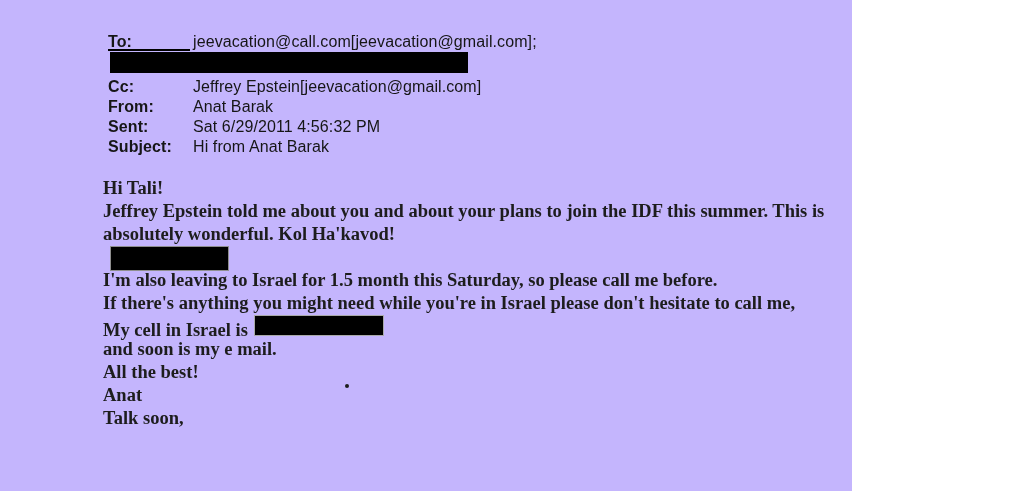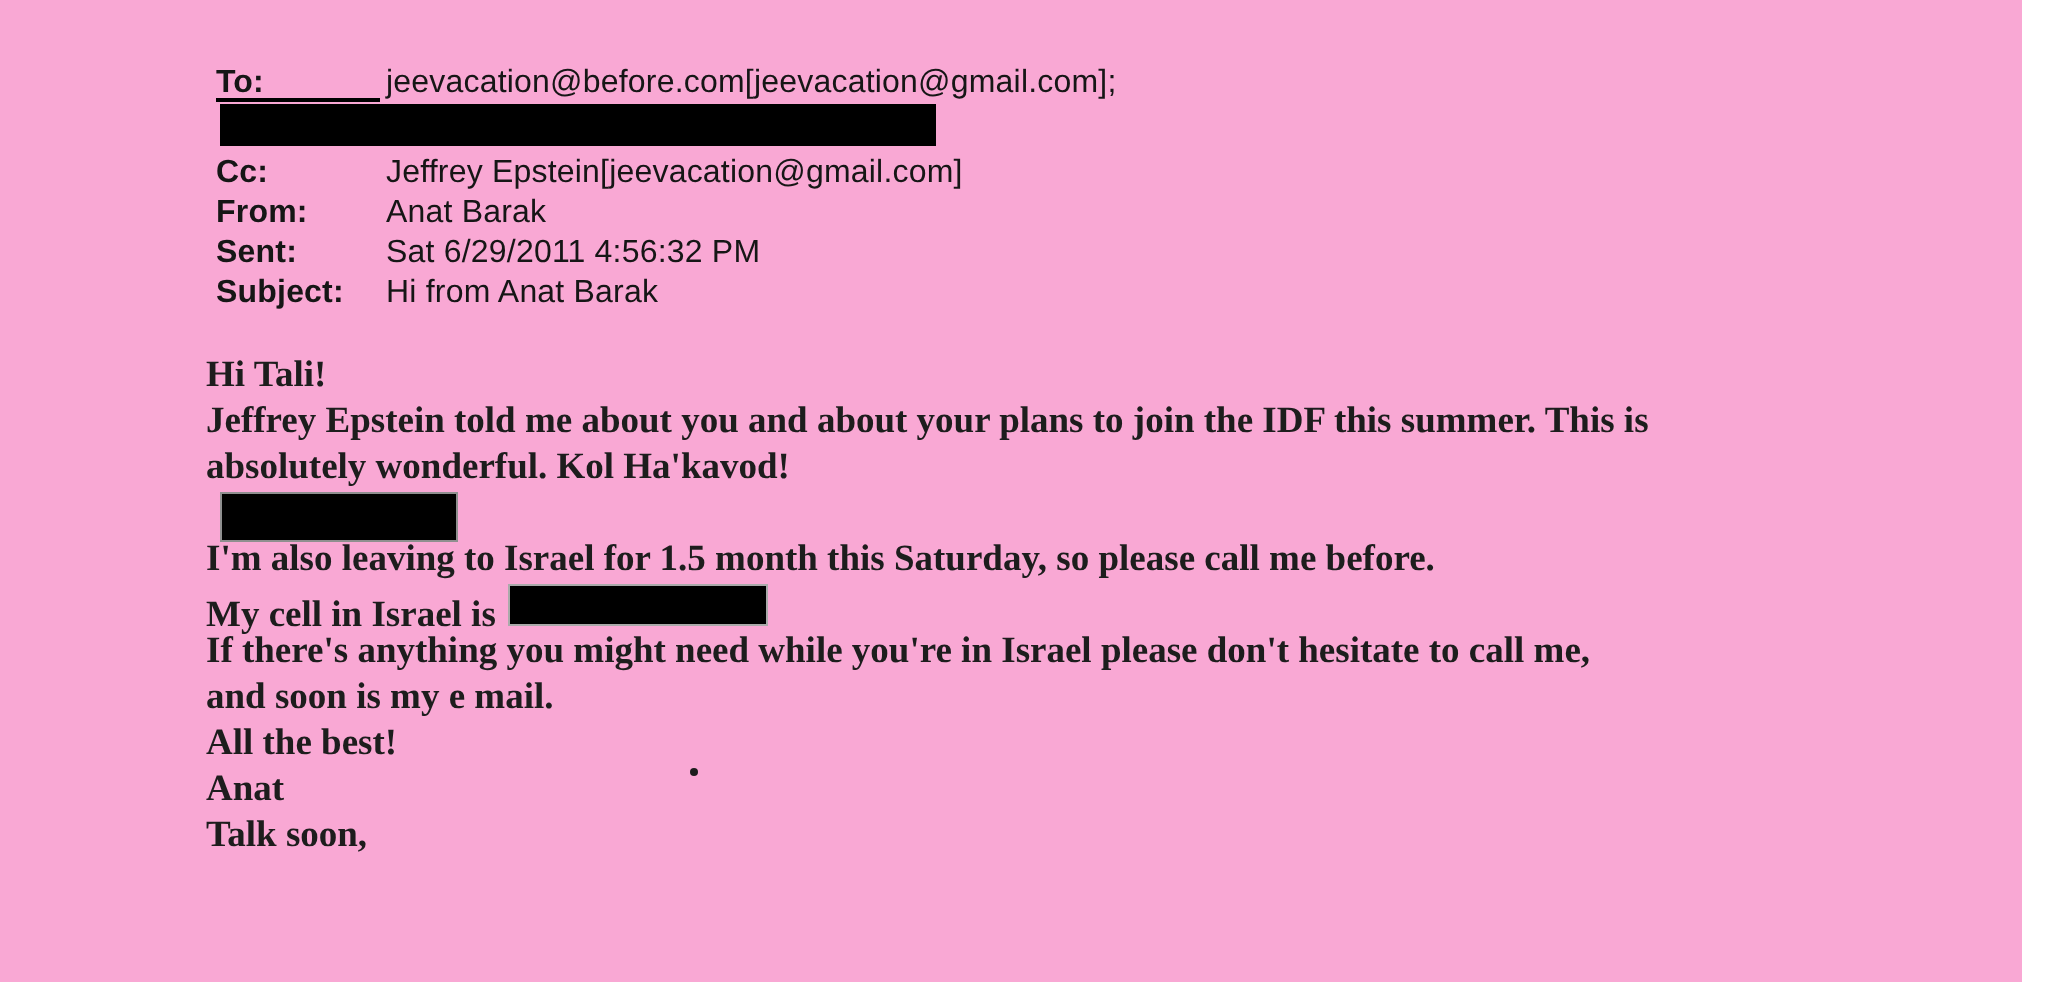--- a/index.html
+++ b/index.html
@@ -2,23 +2,23 @@
 <html><head>
 <meta charset="utf-8">
 <style>
   html, body {
     margin: 0;
     padding: 0;
     background: #ffffff;
   }
   .page {
     position: relative;
-    width: 1011px;
+    width: 852px;
     height: 491px;
-    background: #f9a8d4;
+    background: #c4b5fd;
     overflow: hidden;
   }
 
   
   .email-header {
     position: absolute;
     left: 108px;
     top: 32px;
     font-family: "Liberation Sans", sans-serif;
     font-size: 16px;
@@ -105,21 +105,21 @@
 </style>
 </head>
 <body>
 
 <div class="page">
 
   <div class="email-header">
 
     <div class="hrow">
       <span class="hlabel underlined">To:</span>
-      <span class="hvalue">jeevacation@before.com[jeevacation@gmail.com];</span>
+      <span class="hvalue">jeevacation@call.com[jeevacation@gmail.com];</span>
     </div>
 
     <div class="redaction bar-header"></div>
 
     <div class="hrow">
       <span class="hlabel">Cc:</span>
       <span class="hvalue">Jeffrey Epstein[jeevacation@gmail.com]</span>
     </div>
 
     <div class="hrow">
@@ -138,22 +138,22 @@
     </div>
 
   </div>
 
   <div class="email-body">
     <div class="bline">Hi Tali!</div>
     <div class="bline">Jeffrey Epstein told me about you and about your plans to join the IDF this summer. This is</div>
     <div class="bline">absolutely wonderful. Kol Ha'kavod!</div>
     <div class="bline"><span class="redaction bar-inline bar-cell"></span></div>
     <div class="bline">I'm also leaving to Israel for 1.5 month this Saturday, so please call me before.</div>
+    <div class="bline">If there's anything you might need while you're in Israel please don't hesitate to call me,</div>
     <div class="bline"><span>My cell in Israel is</span><span class="redaction bar-inline bar-israel"></span></div>
-    <div class="bline">If there's anything you might need while you're in Israel please don't hesitate to call me,</div>
     <div class="bline">and soon is my e mail.</div>
     <div class="bline">All the best!</div>
     <div class="bline">Anat</div>
     <div class="bline">Talk soon,</div>
   </div>
 
   <div class="artifact-dot"></div>
 
 </div>
 

